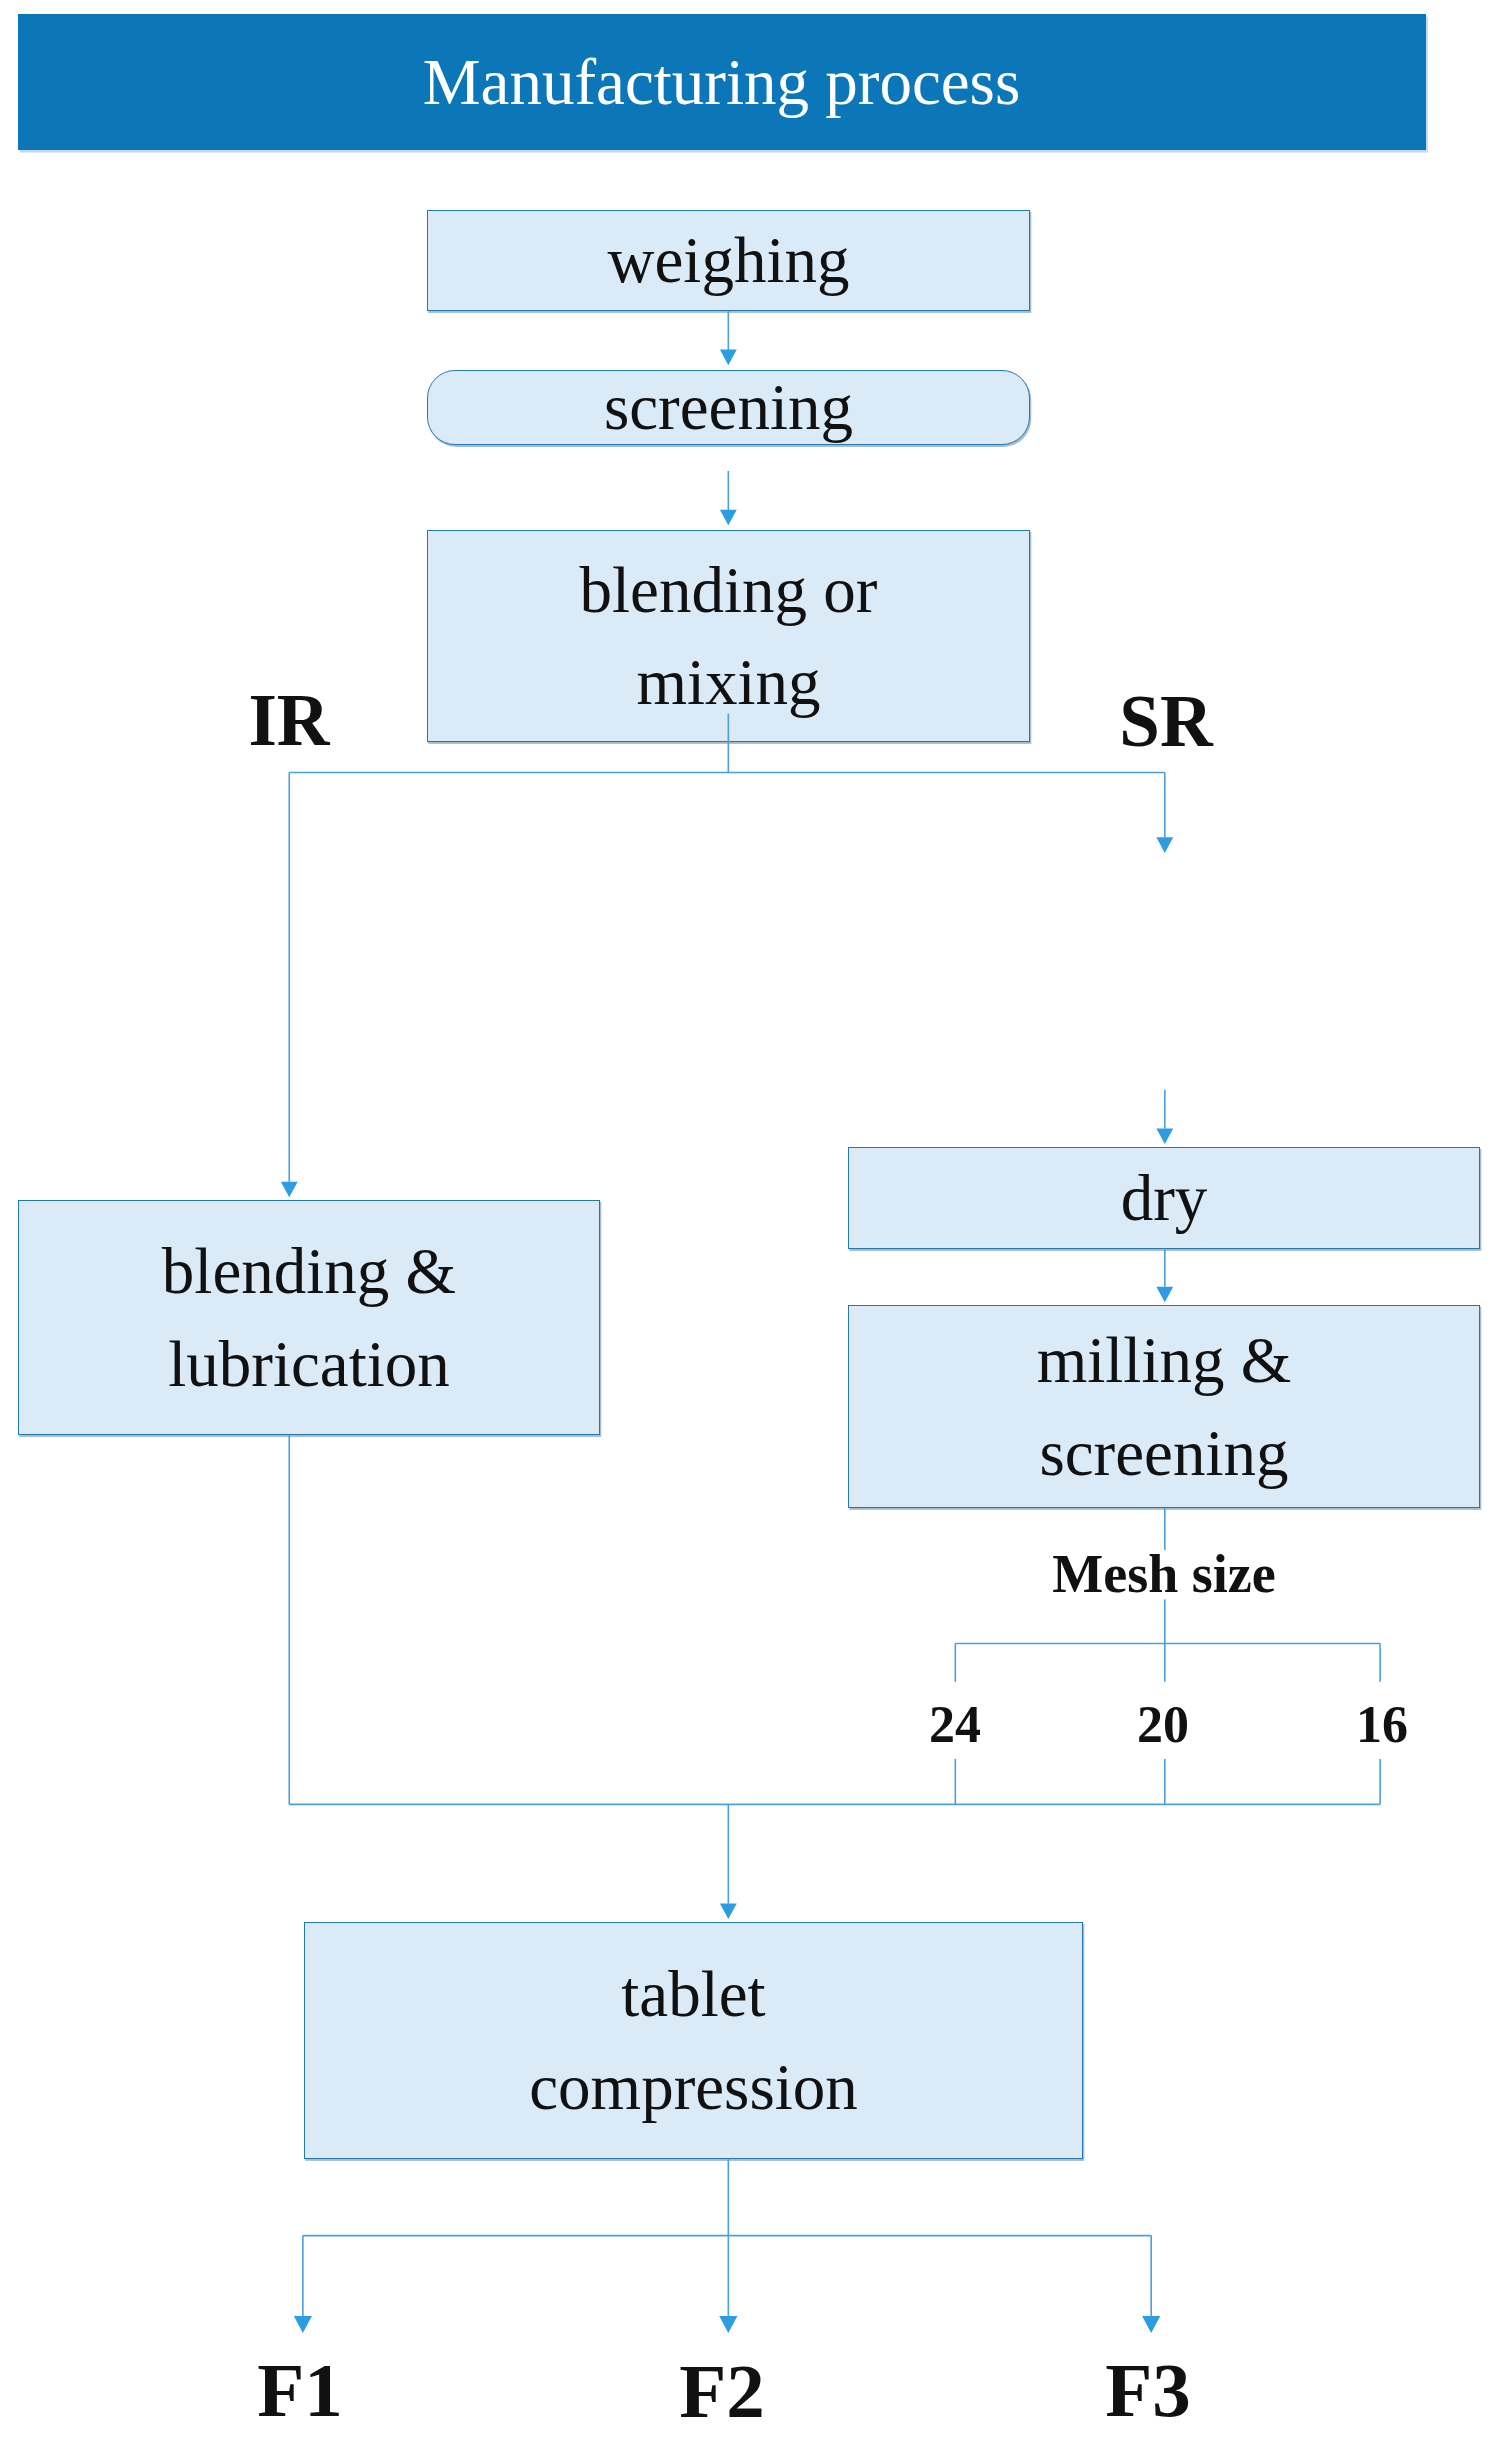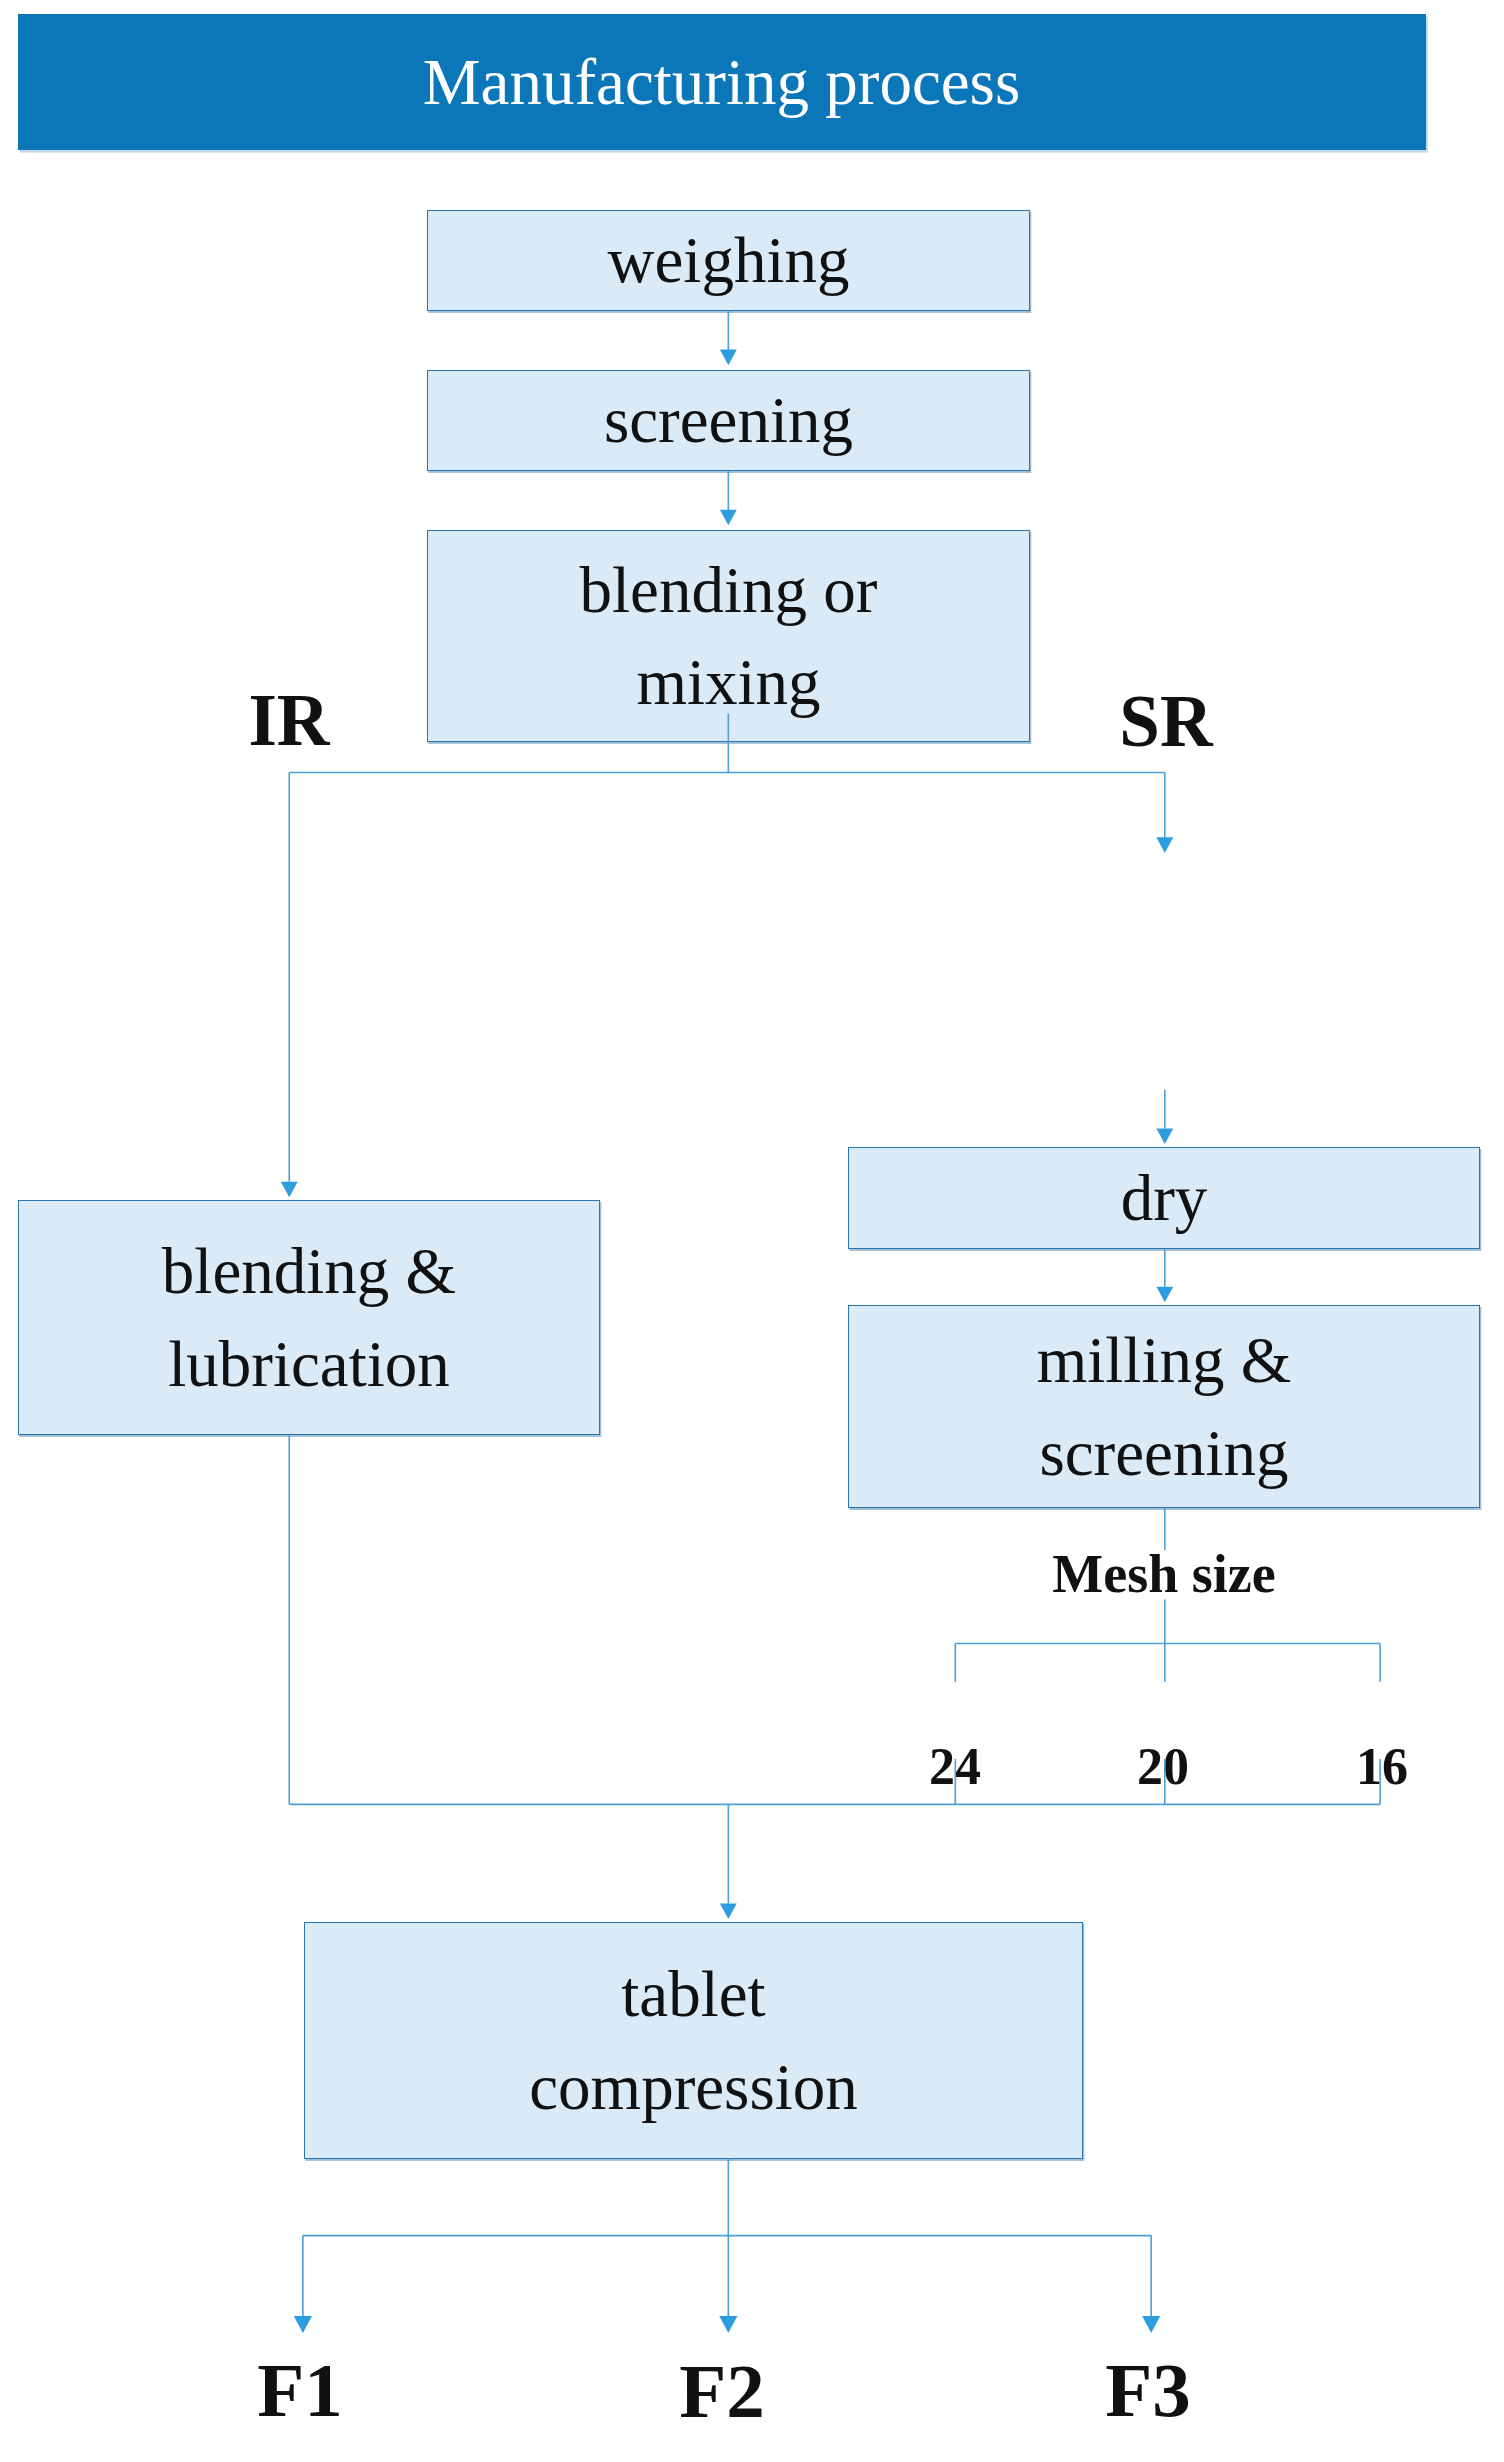--- a/index.html
+++ b/index.html
@@ -25,41 +25,41 @@
     background:var(--node-fill,#daeaf7);
     border:1.9px solid var(--node-border,#2776b4);
     box-sizing:border-box;
     display:flex;align-items:center;justify-content:center;
     text-align:center;
     font-size:65px;line-height:1.42;
     box-shadow:1.3px 1.9px 0 rgba(23,89,138,.4);
   }
   .node .lbl{display:block;text-align:center;}
   #n-weighing   {left:427px; top:210px;  width:603px;  height:101px;}
-  #n-screening  {left:427px; top:370px;  width:603px;  height:101px;}
+  #n-screening  {left:427px; top:370px;  width:603px;  height:75px;border-radius:28px;}
   #n-blendmix   {left:427px; top:530px;  width:603px;  height:212px;}
   #n-blendmix .lbl{max-width:389px;}
   #n-granulation{left:848px;top:856px; width:632px;  height:234px;}
   #n-granulation .lbl{max-width:493px;}
   #n-dry        {left:848px;top:1147px; width:632px;  height:102px;}
   #n-milling    {left:848px;top:1305px; width:632px;  height:203px;}
   #n-milling .lbl{max-width:363px;}
   #n-blendlub   {left:18px;  top:1200px; width:582px;  height:235px;}
   #n-blendlub .lbl{max-width:402px;}
   #n-tablet     {left:304px; top:1922px; width:779px; height:237px;}
   #n-tablet .lbl{max-width:415px;}
   .tag{
     position:absolute;transform:translate(-50%,-50%);
     font-weight:bold;white-space:nowrap;
   }
   .branch-tag{font-size:73px;}
   #t-ir{left:289px; top:721px;}
   #t-sr{left:1166px;top:722px;}
   #t-mesh{left:1164px;top:1574px;font-size:54px;}
-  .mesh-num{font-size:52px;margin-top:42px;}
+  .mesh-num{font-size:52px;}
   #t-m24{left:955px;top:1724px;}
   #t-m20{left:1163px;top:1724px;}
   #t-m16{left:1382px;top:1724px;}
   .out-tag{font-size:77px;}
   #t-f1{left:300px; top:2390px;}
   #t-f2{left:722px;top:2391px;}
   #t-f3{left:1148px;top:2390px;}
   svg.wires{position:absolute;left:0;top:0;pointer-events:none;}
   svg.wires line{stroke:var(--connector,#4da0d8);stroke-width:2.5px;}
   svg.wires path{fill:var(--arrowhead,#2d9de0);stroke:none;}

